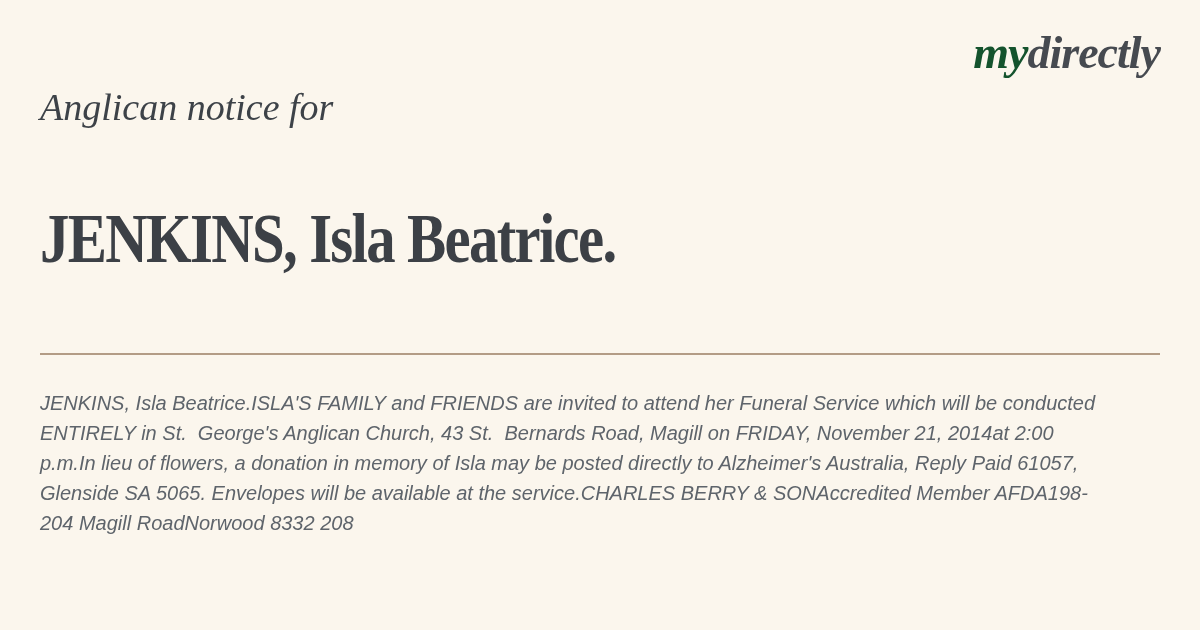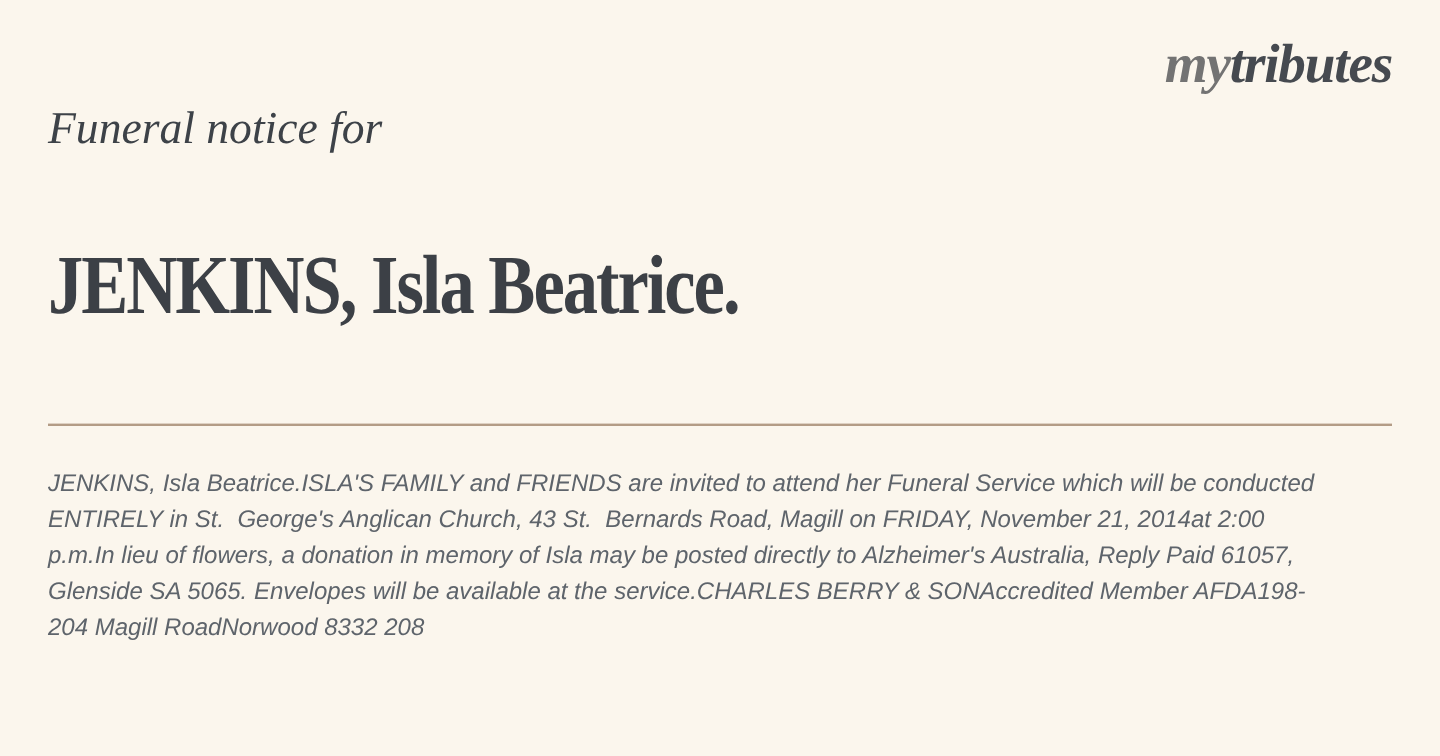--- a/index.html
+++ b/index.html
@@ -21,21 +21,21 @@
     right: 40px;
     font-family: "Liberation Serif", serif;
     font-style: italic;
     font-weight: bold;
     font-size: 46px;
     letter-spacing: -1px;
     line-height: 1.1;
     white-space: nowrap;
     cursor: pointer;
   }
-  .logo .logo-my { color: #737373; }
+  .logo .logo-my { color: #14532d; }
   .logo .logo-tributes { color: #464a50; }
   .eyebrow {
     position: absolute;
     top: 86px;
     left: 40px;
     font-family: "Liberation Serif", serif;
     font-style: italic;
     font-size: 38px;
     line-height: 1.15;
     color: #3d4248;
@@ -75,24 +75,24 @@
     white-space: pre-wrap;
     font-style: italic;
   }
 </style>
 </head>
 <body>
 
 <div class="page">
 
   <div class="logo">
-    <span class="logo-my">my</span><span class="logo-tributes">tributes</span>
+    <span class="logo-my">my</span><span class="logo-tributes">directly</span>
   </div>
 
-  <div class="eyebrow">Funeral notice for</div>
+  <div class="eyebrow">Anglican notice for</div>
 
   <h1 class="title">JENKINS, Isla Beatrice.</h1>
 
   <hr class="divider">
 
   <p class="body-text">JENKINS, Isla Beatrice.ISLA'S FAMILY and FRIENDS are invited to attend her Funeral Service which will be conducted ENTIRELY in St.  George's Anglican Church, 43 St.  Bernards Road, Magill on FRIDAY, November 21, 2014at 2:00 p.m.In lieu of flowers, a donation in memory of Isla may be posted directly to Alzheimer's Australia, Reply Paid 61057, Glenside SA 5065. Envelopes will be available at the service.CHARLES BERRY &amp; SONAccredited Member AFDA198-204 Magill RoadNorwood 8332 208</p>
 
 </div>
 
 </body></html>

